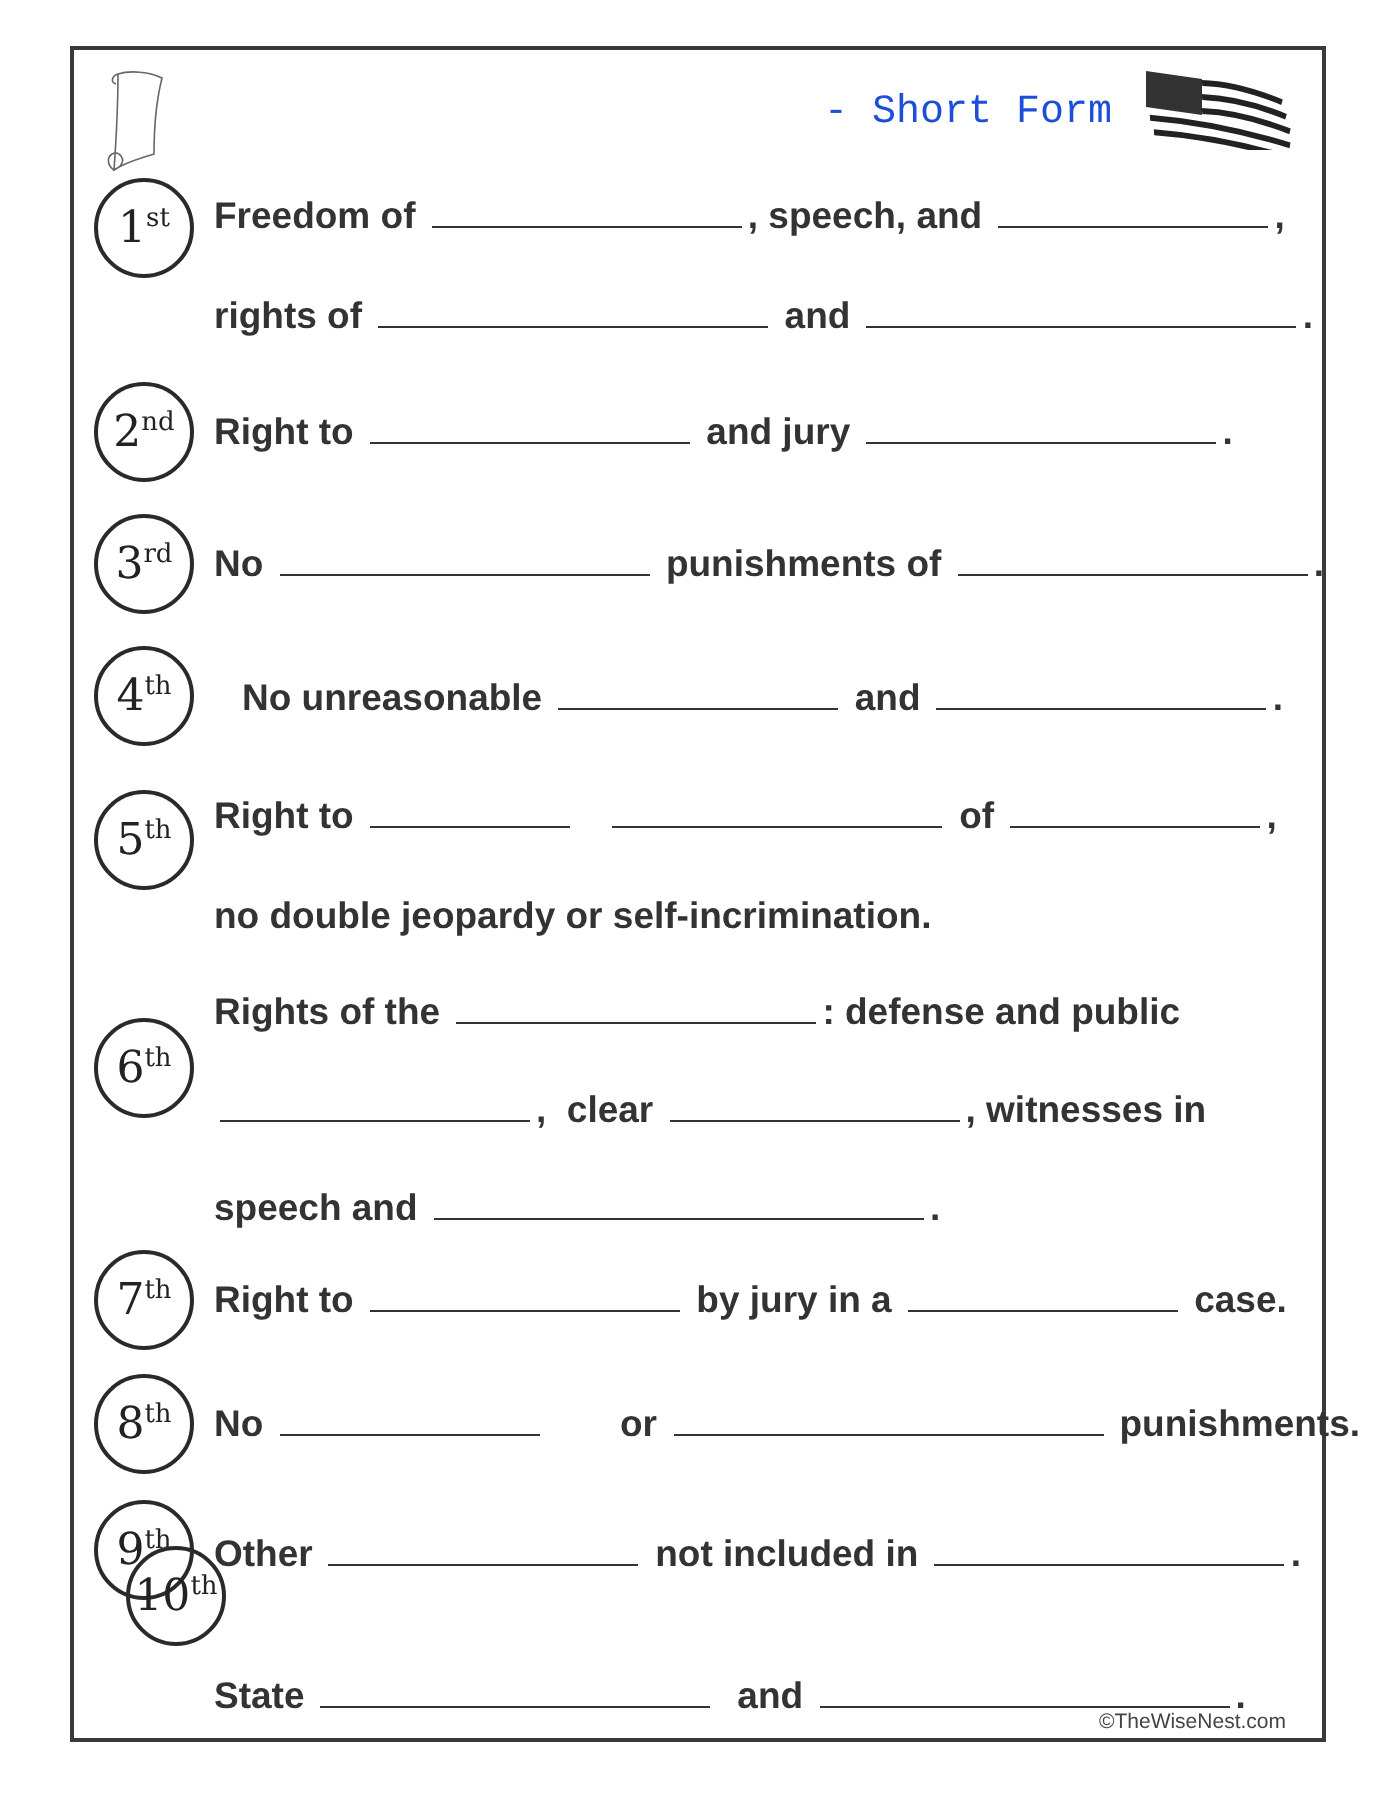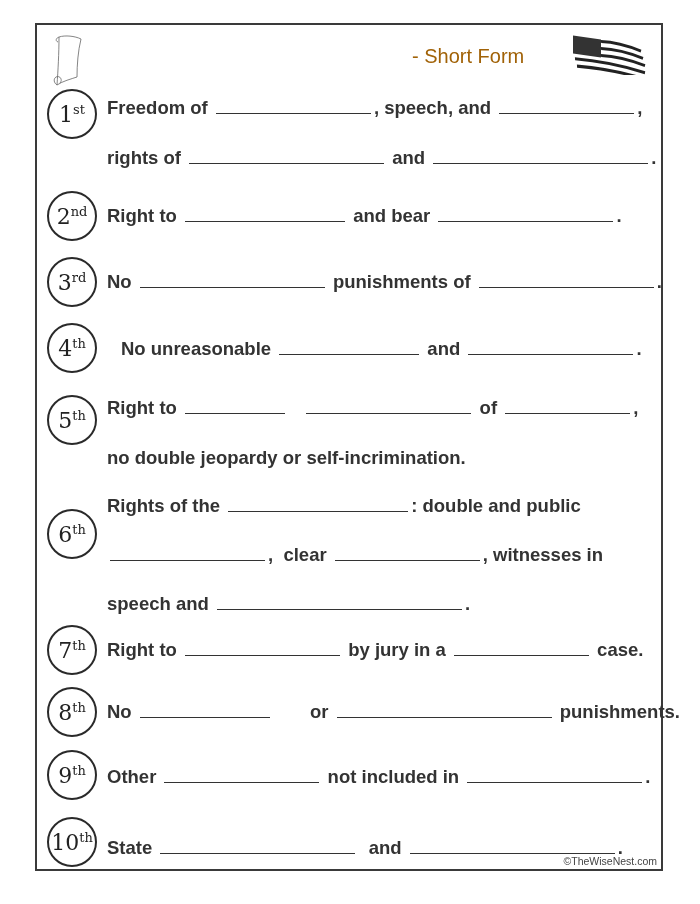--- a/index.html
+++ b/index.html
@@ -3,27 +3,27 @@
 <meta charset="utf-8">
 <style>
   html, body { margin: 0; padding: 0; background: #ffffff; }
   body { width: 700px; height: 904px; position: relative; overflow: hidden; font-family: "Liberation Sans", sans-serif; color: #222; }
   .frame { position: absolute; left: 35px; top: 23px; width: 628px; height: 848px; border: 2px solid #3a3a3a; box-sizing: border-box; background: #fff; }
   .header { position: absolute; left: 0; top: 0; width: 100%; height: 70px; }
   .scroll-icon { position: absolute; left: 14px; top: 8px; width: 34px; height: 58px; }
   .flag-icon { position: absolute; left: 532px; top: 10px; width: 80px; height: 40px; }
   .title { position: absolute; left: 82px; top: 10px; font-family: "DejaVu Serif", serif; font-weight: bold; font-size: 34px; color: #fff;
     -webkit-text-stroke: 1.6px #2b2b2b; letter-spacing: 1px; text-shadow: 2px 2px 0 #555; }
-  .subtitle { position: absolute; left: 375px; top: 20px; font-family: Liberation Sans, sans-serif; font-size: 20px; color: #a16207; }
+  .subtitle { position: absolute; left: 375px; top: 20px; font-family: Liberation Mono, monospace; font-size: 20px; color: #1d4ed8; }
   .badge { position: absolute; left: 10px; width: 50px; height: 50px; border: 2px solid #2a2a2a; border-radius: 50%; box-sizing: border-box;
     font-family: "DejaVu Serif", serif; font-size: 22px; color: #222; display: flex; align-items: center; justify-content: center; }
   .badge sup { font-size: 13px; position: relative; top: -5px; vertical-align: baseline; }
   .line { position: absolute; left: 70px; font-weight: bold; font-size: 18.5px; color: #333; white-space: nowrap; }
   .blank { display: inline-block; border-bottom: 1.5px solid #333; height: 16px; vertical-align: baseline; margin: 0 3px; }
-  .copyright { position: absolute; right: 4px; bottom: 2px; font-size: 10.5px; color: #444; margin-top: 32px; }
+  .copyright { position: absolute; right: 18px; bottom: 2px; font-size: 10.5px; color: #444; margin-top: 32px; }
 </style>
 </head>
 <body>
 
 <div class="frame">
   <div class="header">
     <svg class="scroll-icon" viewBox="0 0 34 58">
       <path d="M8 4 C14 2 24 3 30 6 C27 18 26 32 26 44 C20 46 12 48 6 52 C7 38 8 20 8 4 Z" fill="none" stroke="#666" stroke-width="0.8"></path>
       <path d="M6 52 C3 50 2 46 5 44 C9 42 12 47 9 50" fill="none" stroke="#666" stroke-width="0.8"></path>
       <path d="M8 4 C5 5 4 8 7 9" fill="none" stroke="#666" stroke-width="0.8"></path>
@@ -45,60 +45,60 @@
       <div class="badge" style="top: 64px;">
         <span>1</span>
         <sup>st</sup>
       </div>
       <div class="line" style="top: 72px;"><span style="white-space: pre;">Freedom of </span><span class="blank" style="width: 155px;"></span><span style="white-space: pre;">, speech, and </span><span class="blank" style="width: 135px;"></span><span style="white-space: pre;">,</span></div>
       <div class="line" style="top: 122px;"><span style="white-space: pre;">rights of </span><span class="blank" style="width: 195px;"></span><span style="white-space: pre;"> and </span><span class="blank" style="width: 215px;"></span><span style="white-space: pre;">.</span></div>
       <div class="badge" style="top: 166px;">
         <span>2</span>
         <sup>nd</sup>
       </div>
-      <div class="line" style="top: 180px;"><span style="white-space: pre;">Right to </span><span class="blank" style="width: 160px;"></span><span style="white-space: pre;"> and bear </span><span class="blank" style="width: 175px;"></span><span style="white-space: pre;">.</span></div>
+      <div class="line" style="top: 180px;"><span style="white-space: pre;">Right to </span><span class="blank" style="width: 160px;"></span><span style="white-space: pre;"> and jury </span><span class="blank" style="width: 175px;"></span><span style="white-space: pre;">.</span></div>
       <div class="badge" style="top: 232px;">
         <span>3</span>
         <sup>rd</sup>
       </div>
       <div class="line" style="top: 246px;"><span style="white-space: pre;">No </span><span class="blank" style="width: 185px;"></span><span style="white-space: pre;"> punishments of </span><span class="blank" style="width: 175px;"></span><span style="white-space: pre;">.</span></div>
       <div class="badge" style="top: 298px;">
         <span>4</span>
         <sup>th</sup>
       </div>
       <div class="line" style="top: 313px;"><span style="white-space: pre; margin-left: 14px;">No unreasonable </span><span class="blank" style="width: 140px;"></span><span style="white-space: pre;"> and </span><span class="blank" style="width: 165px;"></span><span style="white-space: pre;">.</span></div>
       <div class="badge" style="top: 370px;">
         <span>5</span>
         <sup>th</sup>
       </div>
       <div class="line" style="top: 372px;"><span style="white-space: pre;">Right to </span><span class="blank" style="width: 100px;"></span><span style="white-space: pre;">   </span><span class="blank" style="width: 165px;"></span><span style="white-space: pre;"> of </span><span class="blank" style="width: 125px;"></span><span style="white-space: pre;">,</span></div>
       <div class="line" style="top: 422px;"><span style="white-space: pre;">no double jeopardy or self-incrimination.</span></div>
       <div class="badge" style="top: 484px;">
         <span>6</span>
         <sup>th</sup>
       </div>
-      <div class="line" style="top: 470px;"><span style="white-space: pre;">Rights of the </span><span class="blank" style="width: 180px;"></span><span style="white-space: pre;">: double and public</span></div>
+      <div class="line" style="top: 470px;"><span style="white-space: pre;">Rights of the </span><span class="blank" style="width: 180px;"></span><span style="white-space: pre;">: defense and public</span></div>
       <div class="line" style="top: 519px;"><span class="blank" style="width: 155px;"></span><span style="white-space: pre;">,  clear </span><span class="blank" style="width: 145px;"></span><span style="white-space: pre;">, witnesses in</span></div>
       <div class="line" style="top: 568px;"><span style="white-space: pre;">speech and </span><span class="blank" style="width: 245px;"></span><span style="white-space: pre;">.</span></div>
       <div class="badge" style="top: 600px;">
         <span>7</span>
         <sup>th</sup>
       </div>
       <div class="line" style="top: 614px;"><span style="white-space: pre;">Right to </span><span class="blank" style="width: 155px;"></span><span style="white-space: pre;"> by jury in a </span><span class="blank" style="width: 135px;"></span><span style="white-space: pre;"> case.</span></div>
       <div class="badge" style="top: 662px;">
         <span>8</span>
         <sup>th</sup>
       </div>
       <div class="line" style="top: 676px;"><span style="white-space: pre;">No </span><span class="blank" style="width: 130px;"></span><span style="white-space: pre; margin-left: 32px;"> or </span><span class="blank" style="width: 215px;"></span><span style="white-space: pre;"> punishments.</span></div>
       <div class="badge" style="top: 725px;">
         <span>9</span>
         <sup>th</sup>
       </div>
       <div class="line" style="top: 741px;"><span style="white-space: pre;">Other </span><span class="blank" style="width: 155px;"></span><span style="white-space: pre;"> not included in </span><span class="blank" style="width: 175px;"></span><span style="white-space: pre;">.</span></div>
-      <div class="badge" style="top: 792px;">
+      <div class="badge" style="top: 748px; margin-left: 16px;">
         <span>10</span>
         <sup>th</sup>
       </div>
       <div class="line" style="top: 812px;"><span style="white-space: pre;">State </span><span class="blank" style="width: 195px;"></span><span style="white-space: pre;">  and </span><span class="blank" style="width: 205px;"></span><span style="white-space: pre;">.</span></div>
     </div>
 
   <div class="copyright">©TheWiseNest.com</div>
 </div>
 
 </body></html>

